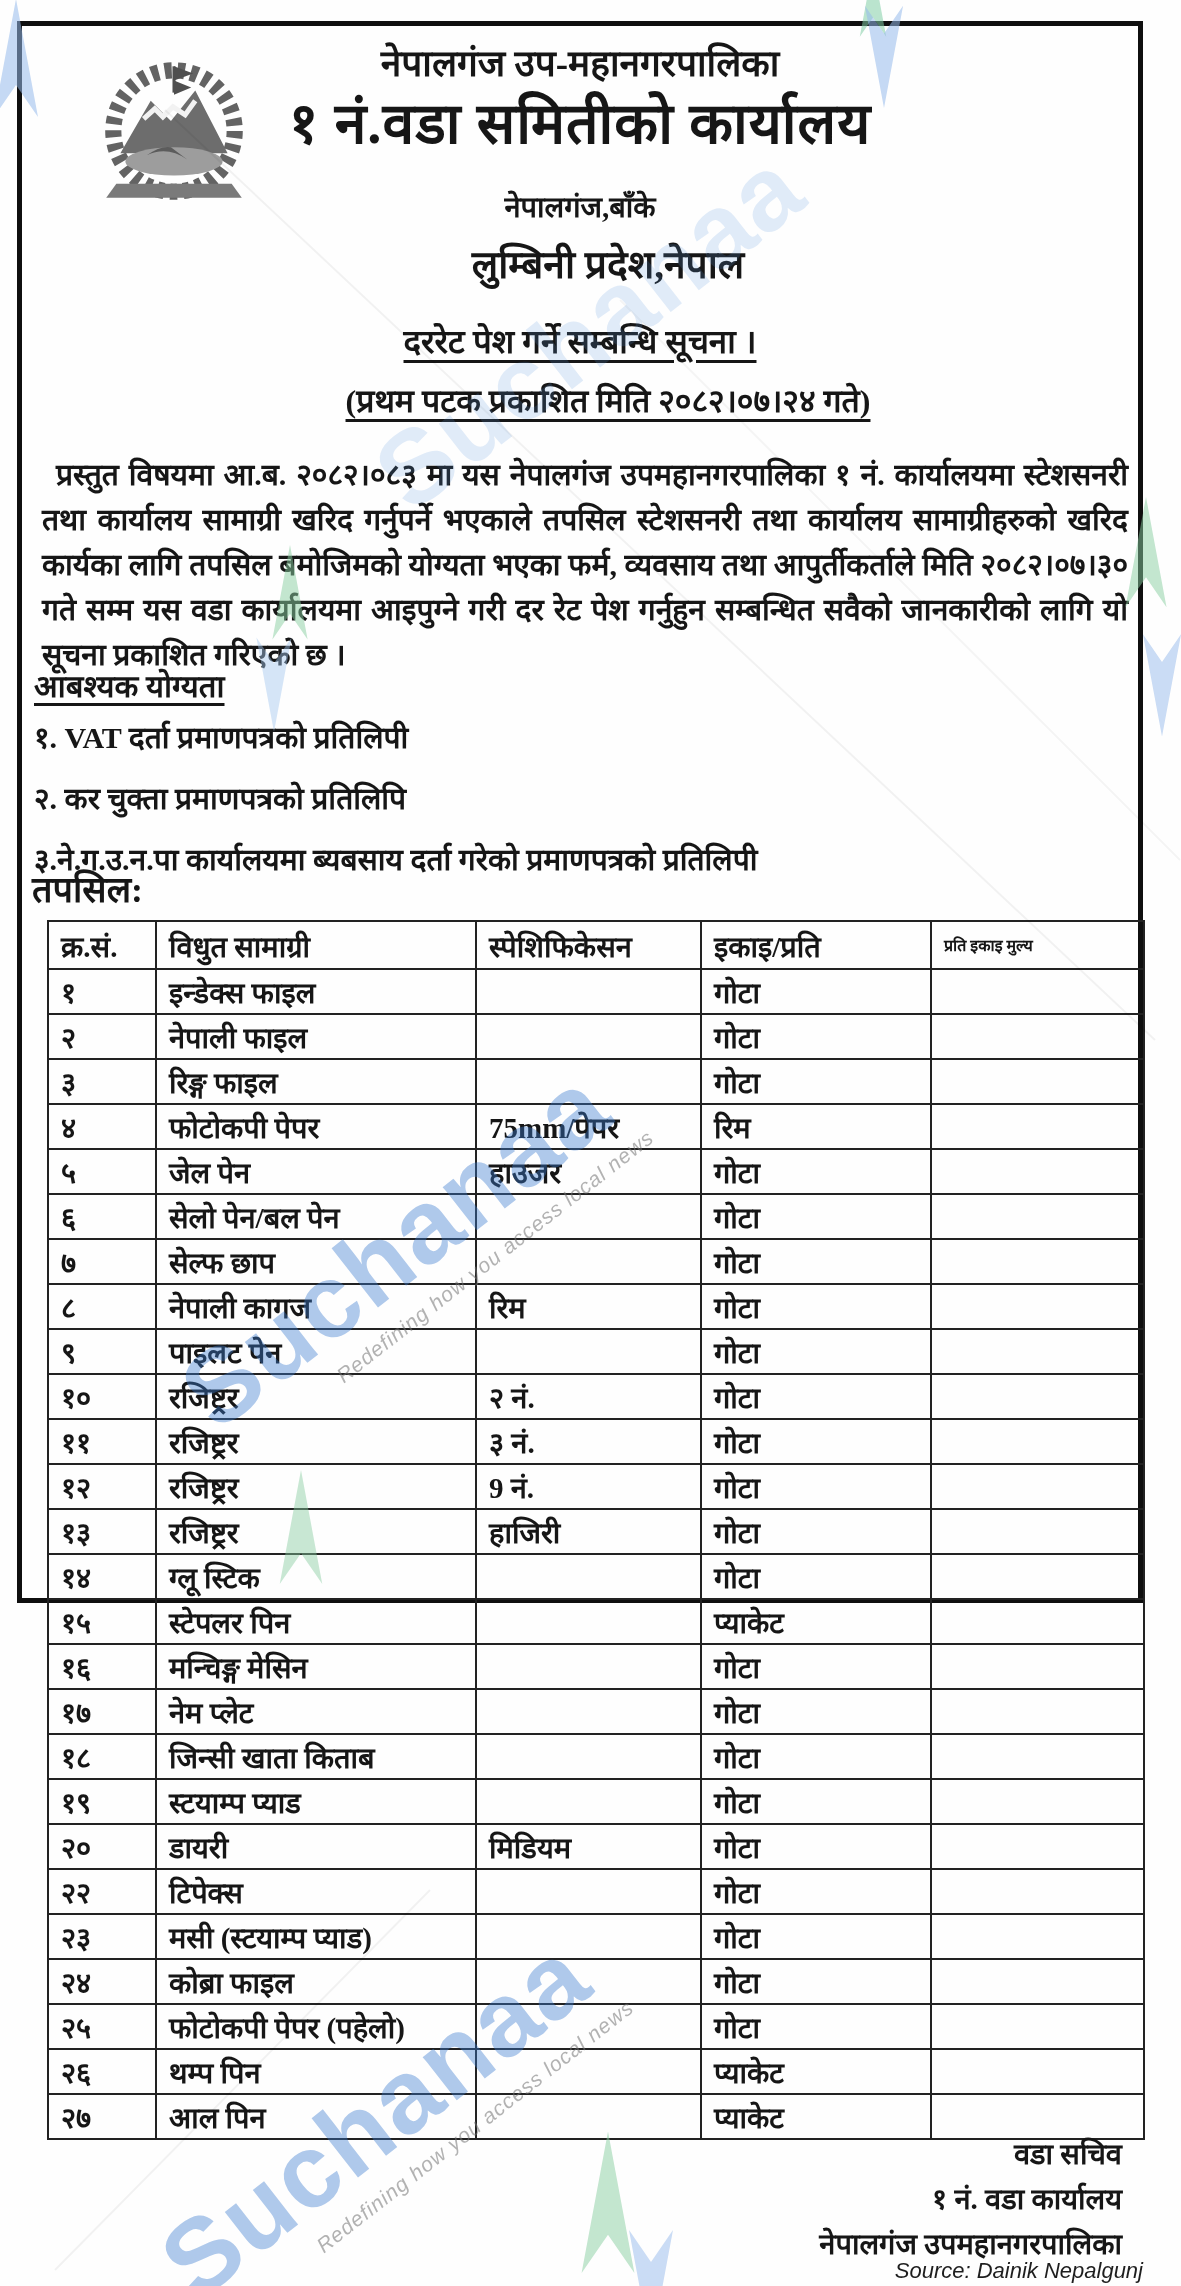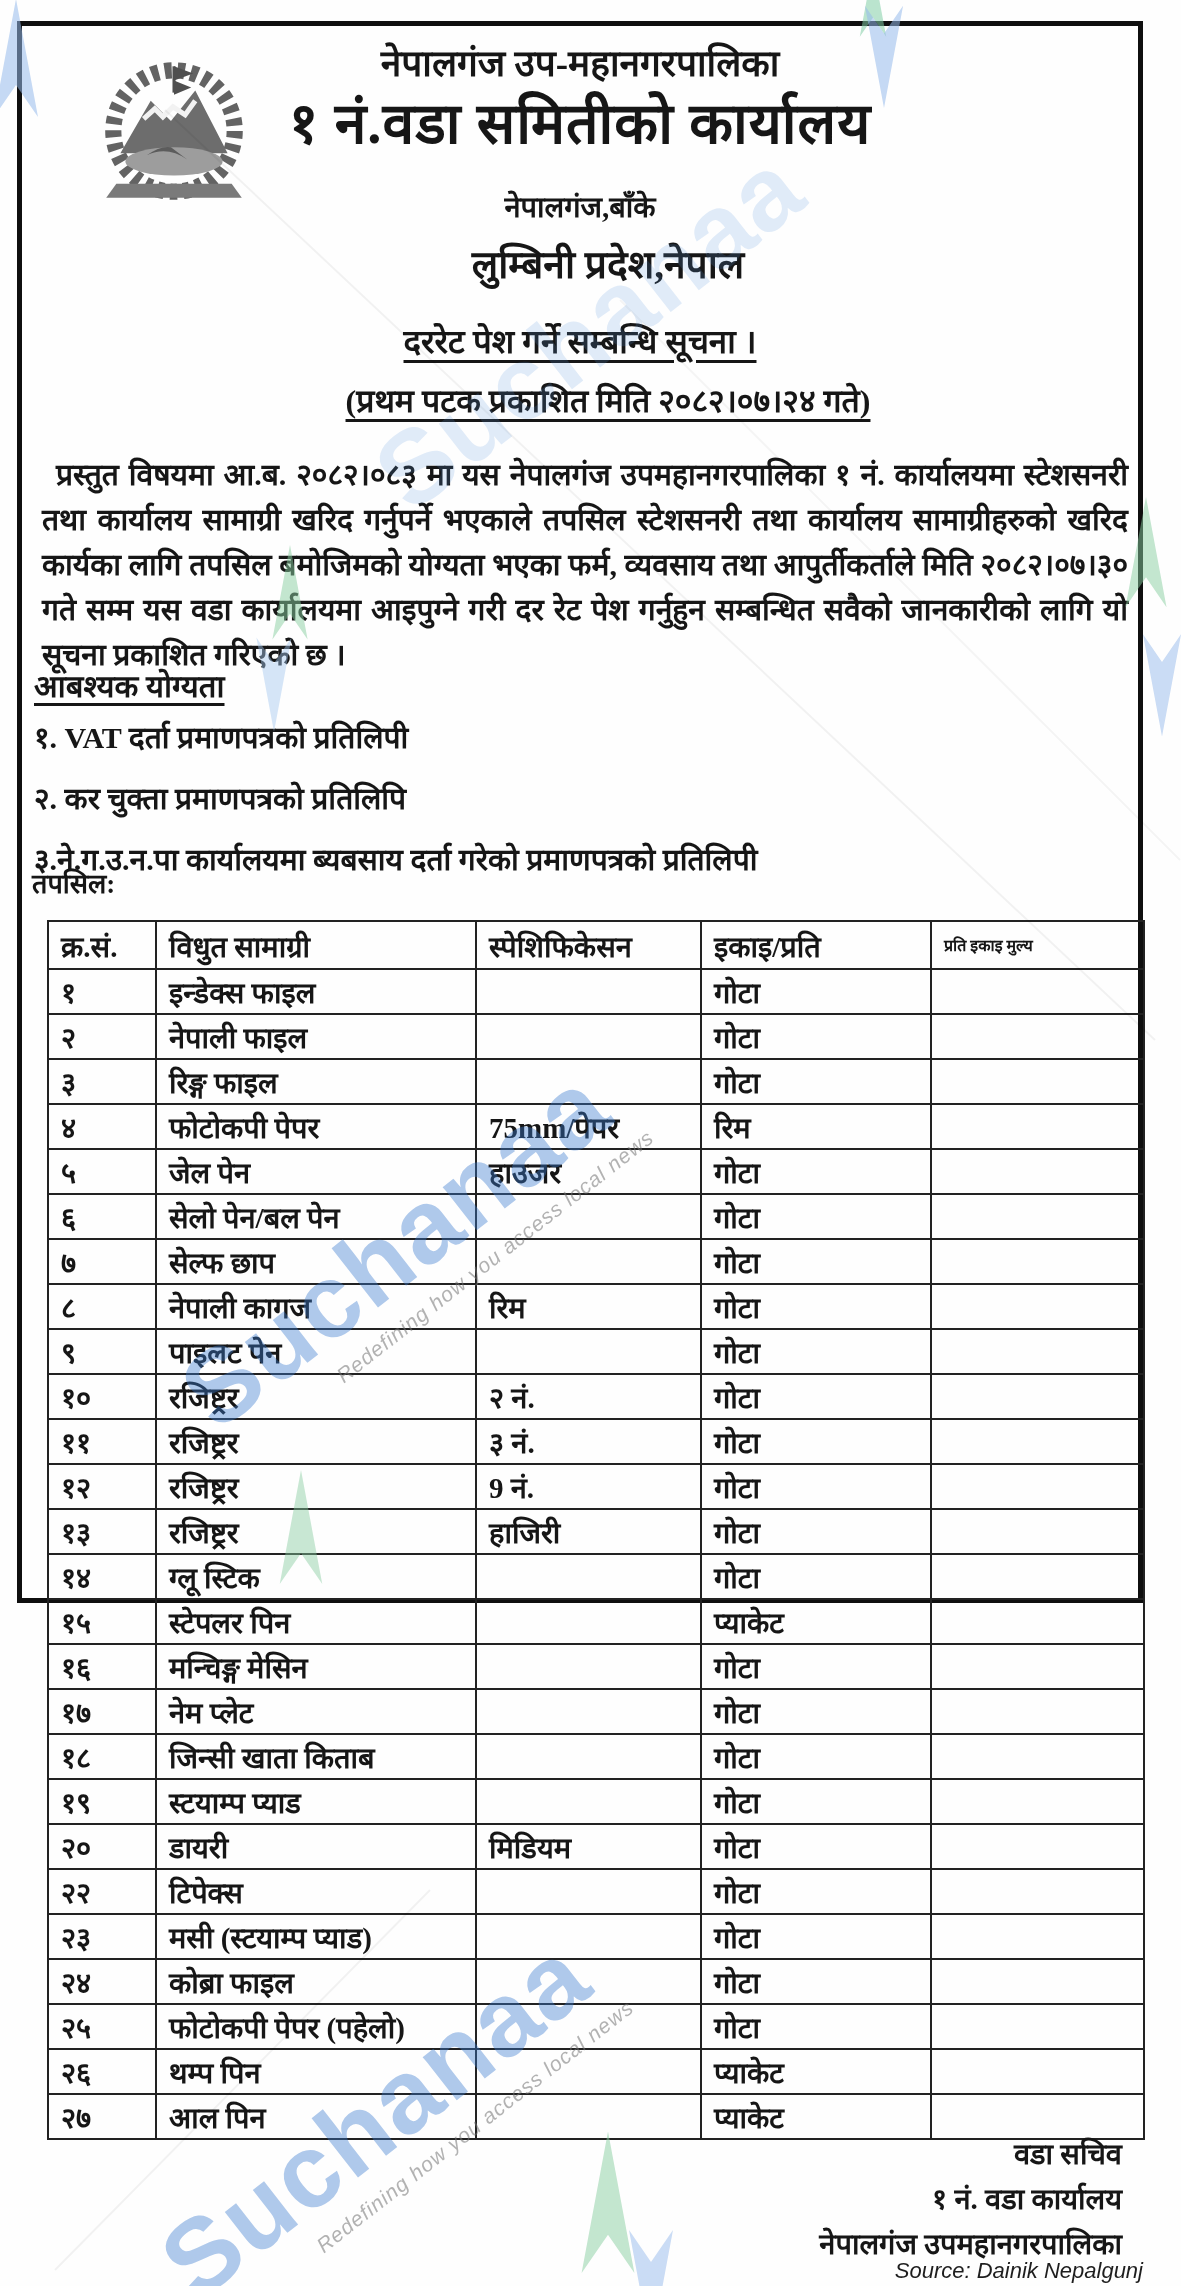--- a/index.html
+++ b/index.html
@@ -22,21 +22,21 @@
   .publish-line{top:352px;font-size:32px;text-decoration:underline;text-underline-offset:7px;padding-left:28px;}
   
   .body-par{
     position:absolute;left:20px;right:10px;top:402px;font-size:30px;line-height:45px;
     text-align:justify;text-indent:14px;font-weight:bold;margin-top:24px;
   }
   .qual-head{position:absolute;left:12px;top:638px;font-size:31px;font-weight:bold;
     text-decoration:underline;text-underline-offset:6px;}
   .qual-item{position:absolute;left:12px;font-size:30px;font-weight:bold;}
   .qual-0{top:690px;} .qual-1{top:751px;} .qual-2{top:812px;}
-  .schedule-head{position:absolute;left:10px;top:838px;font-size:27px;font-weight:bold;}
+  .schedule-head{position:absolute;left:10px;top:838px;font-size:36px;font-weight:bold;}
   
   table.items{
     position:absolute;left:25px;top:894px;width:1096px;border-collapse:collapse;
     table-layout:fixed;font-size:29px;font-weight:bold;
   }
   table.items th,table.items td{
     border:2px solid #222;padding:2px 8px 2px 12px;text-align:left;vertical-align:middle;
     overflow:hidden;white-space:nowrap;font-weight:bold;
   }
   table.items thead tr{height:48px;}

